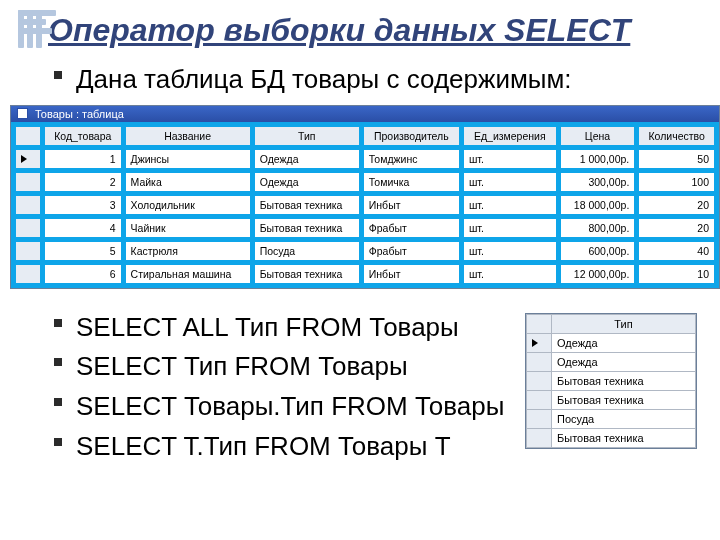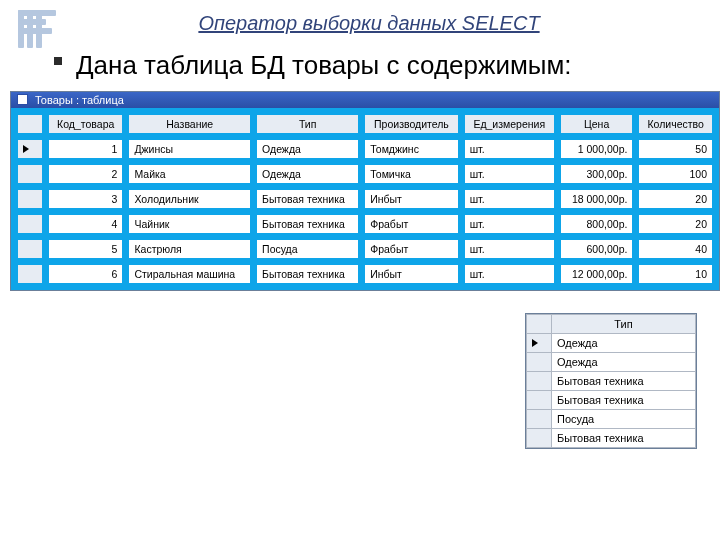--- a/index.html
+++ b/index.html
@@ -19,27 +19,26 @@
   .logo span{position:absolute;width:38px;height:6px;background:#b5c7df;border-radius:1px;}
   .logo .b1{top:0;}
   .logo .b2{top:9px;width:28px;}
   .logo .b3{top:18px;width:34px;}
   .logo span.v{width:6px;height:38px;}
   .logo .v1{left:0;}
   .logo .v2{left:9px;height:28px;}
   .logo .v3{left:18px;height:34px;}
   h1.title{
     margin:0 0 12px 18px;
-    font-size:20px;
+    font-size:32px;
     font-style:italic;
-    font-weight:normal;
+    font-weight:bold;
     color:#31447a;
     text-decoration:underline;
     font-family:Arial,Helvetica,sans-serif;
-    text-align:center;
   }
   ul.bul{list-style:none;padding:0;margin:0 0 0 24px;}
   ul.bul>li{
     position:relative;
     font-size:26px;
     line-height:1.45;
     padding-left:22px;
     margin-bottom:2px;
   }
   ul.bul>li::before{
@@ -64,21 +63,21 @@
     font-size:11px;
     padding:2px 6px;
     display:flex;align-items:center;gap:7px;
   }
   .dbtitle .ticon{
     width:11px;height:11px;background:#fff;display:inline-block;
     box-shadow:inset 0 0 0 1px #2a4ea6;
   }
   table.grid{border-collapse:collapse;width:100%;}
   table.grid th,table.grid td{
-    border:7px solid #0ea5e9;
+    border:5px solid #0ea5e9;
     padding:1px 5px;
     height:16px;
     white-space:nowrap;
     overflow:hidden;
     text-align:left;
     background:#fff;
   }
   table.grid th{
     background:#e7ecf3;
     text-align:center;
@@ -210,20 +209,26 @@
             <td>шт.</td>
             <td class="price">12 000,00р.</td>
             <td class="num">10</td>
           </tr>
         </tbody>
     </table>
   </div>
 
   <div class="gap"></div>
 
+  <ul class="bul" id="queries">
+      <li>SELECT ALL Тип FROM Товары</li>
+      <li>SELECT Тип FROM Товары</li>
+      <li>SELECT Товары.Тип FROM Товары</li>
+      <li>SELECT T.Тип FROM Товары T</li>
+    </ul>
 </div>
 
 <div class="mini">
   <table>
     <thead>
         <tr>
       <th class="sel"></th>
       <th>Тип</th>
     </tr>
       </thead>

